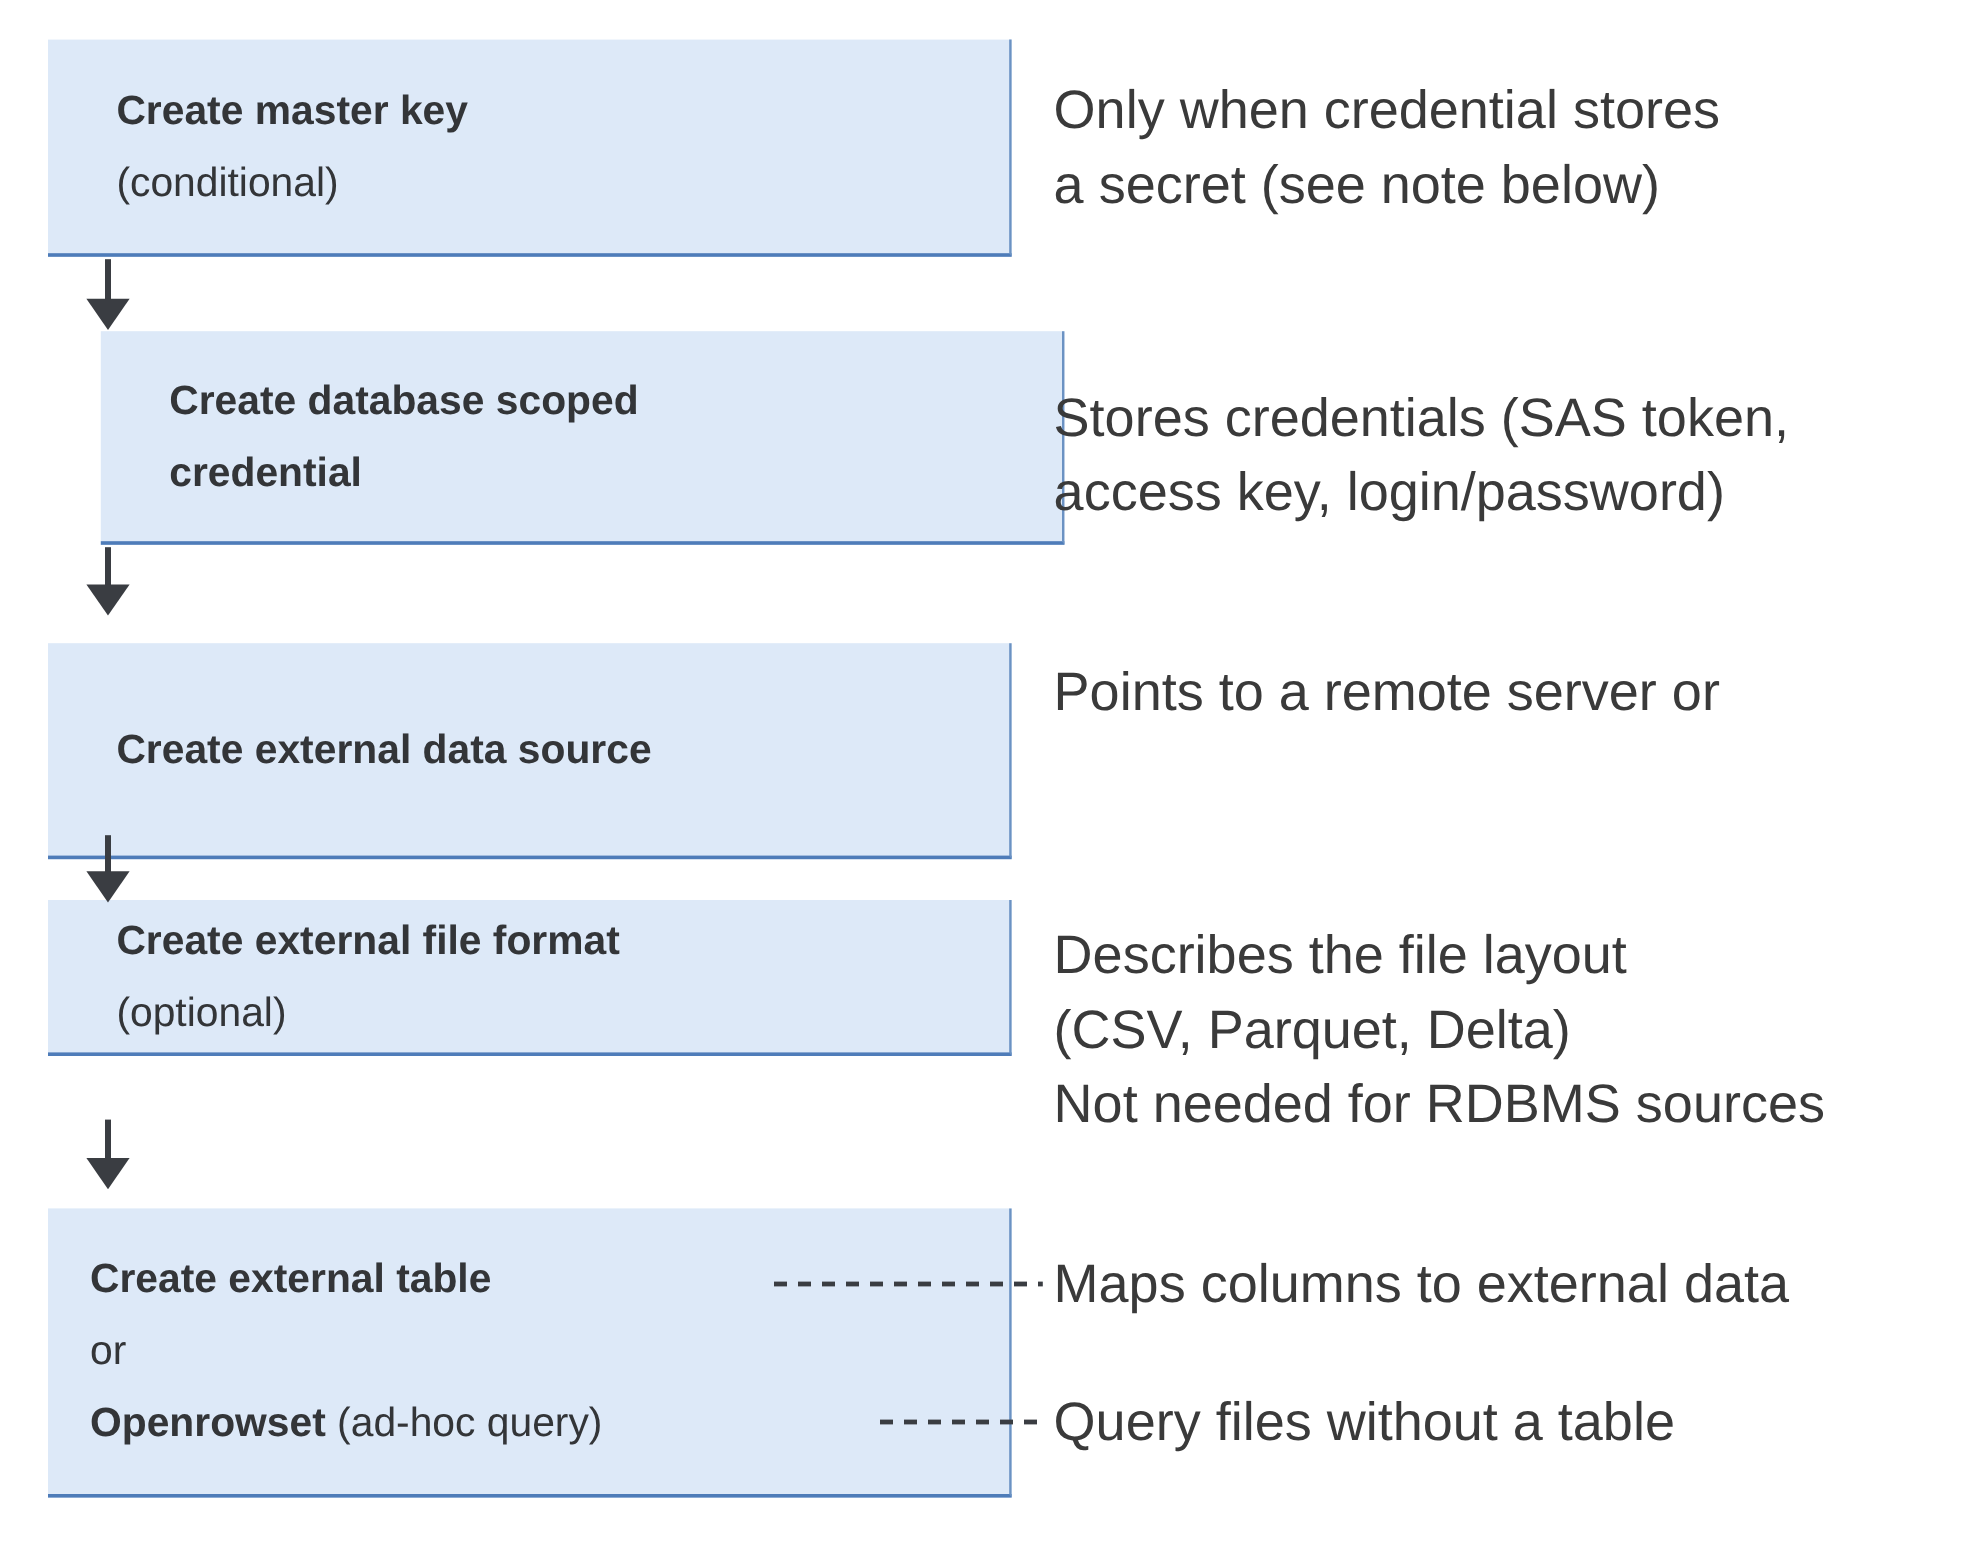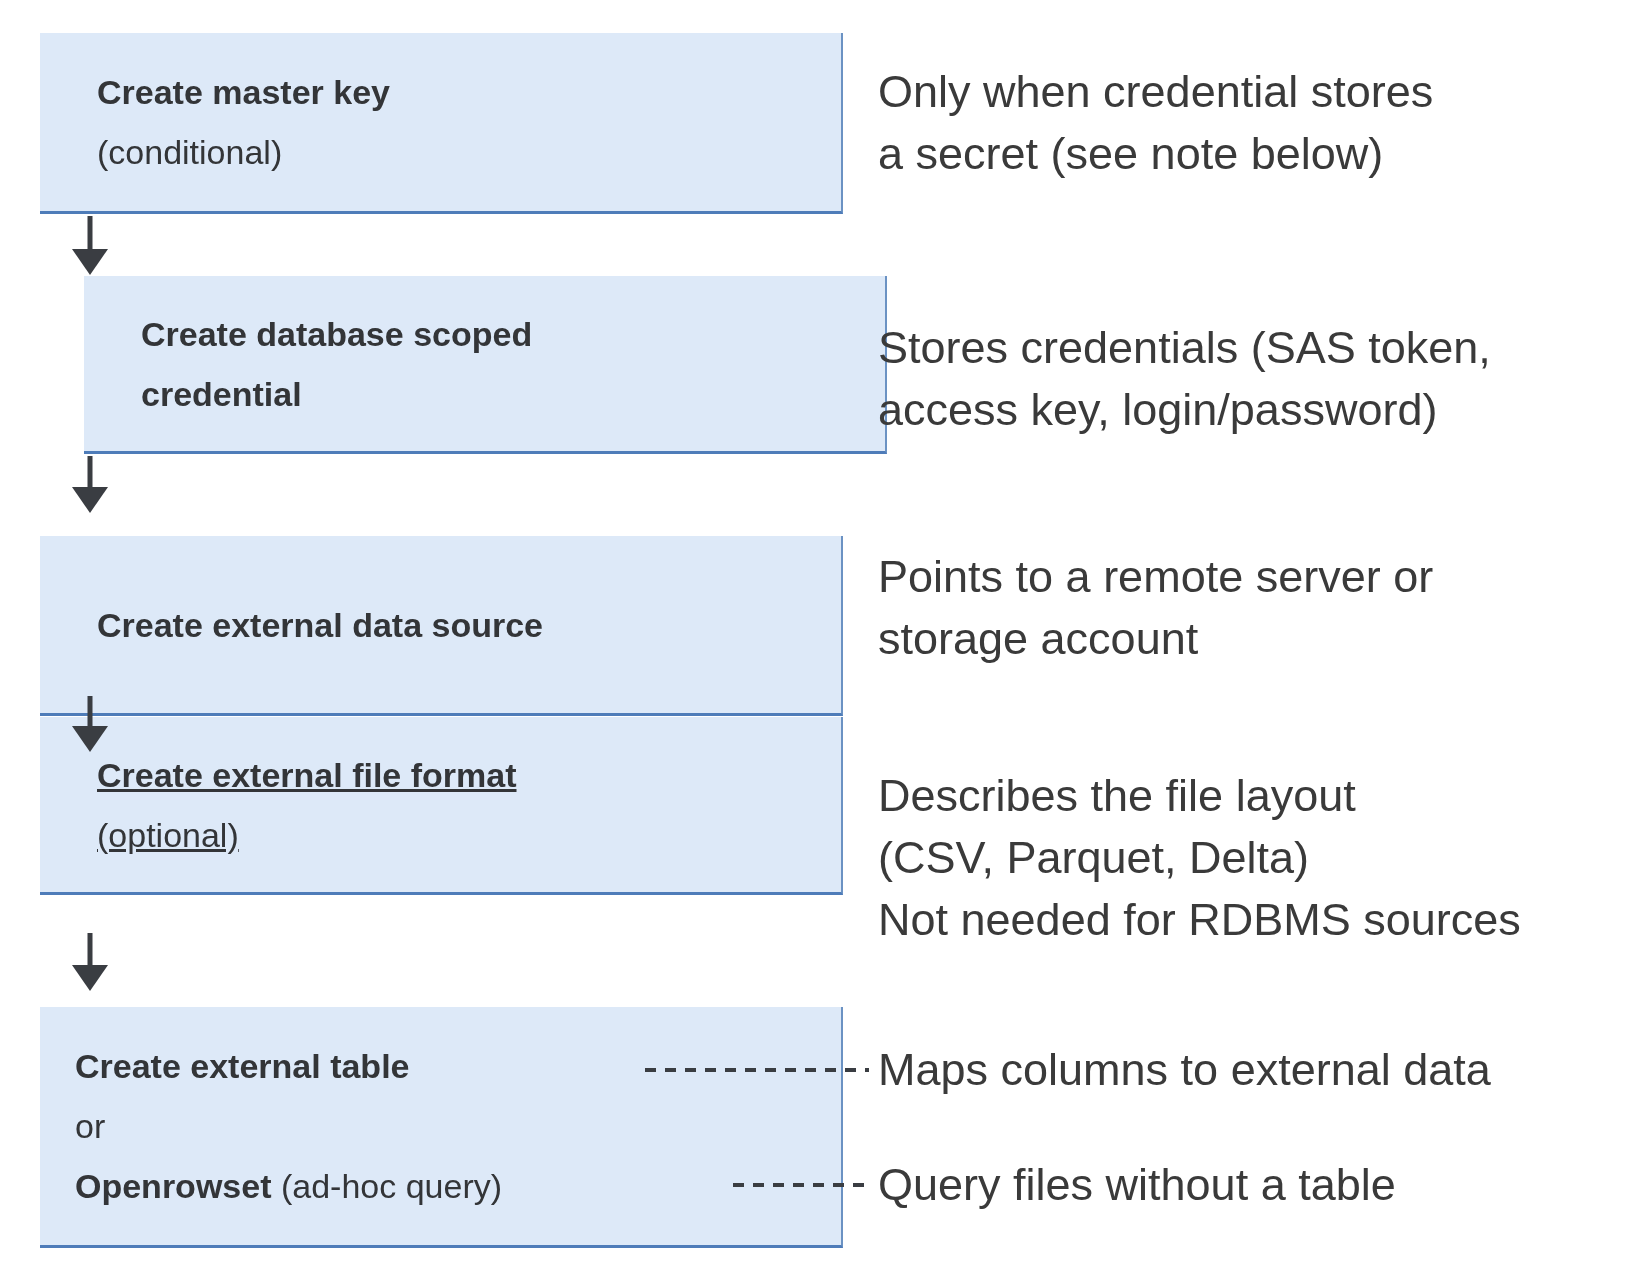--- a/index.html
+++ b/index.html
@@ -29,21 +29,21 @@
     display: flex; flex-direction: column; justify-content: center;
     padding-left: 57px;
     color: var(--text-primary);
     font-size: 34px; line-height: 60px;
   }
   .flow-box .line { white-space: nowrap; }
   .flow-box .b { font-weight: 700; }
   .box1 { top: 33px;  height: 181px; }
   .box2 { top: 276px; height: 178px; margin-left: 44px; }
   .box3 { top: 536px; height: 180px; }
-  .box4 { top: 717px; height: 178px; text-decoration: underline; }
+  .box4 { top: 750px; height: 130px; }
   .box5 { top: 1007px; height: 241px; padding-left: 35px; }
 
   
   .arrow { position: absolute; left: 72px; width: 36px; }
   .arrow .shaft {
     position: absolute; top: 0; left: 50%;
     transform: translateX(-50%);
     width: 5px; height: calc(100% - 22px);
     background: var(--arrow);
   }
@@ -135,21 +135,20 @@
   <div class="note note1">
     <div class="nline">Only when credential stores</div>
     <div class="nline">a secret (see note below)</div>
   </div>
   <div class="note note2">
     <div class="nline">Stores credentials (SAS token,</div>
     <div class="nline">access key, login/password)</div>
   </div>
   <div class="note note3">
     <div class="nline">Points to a remote server or</div>
-    <div class="nline">storage account</div>
   </div>
   <div class="note note4">
     <div class="nline">Describes the file layout</div>
     <div class="nline">(CSV, Parquet, Delta)</div>
     <div class="nline">Not needed for RDBMS sources</div>
   </div>
   <div class="note note5">
     <div class="nline">Maps columns to external data</div>
   </div>
   <div class="note note6">

